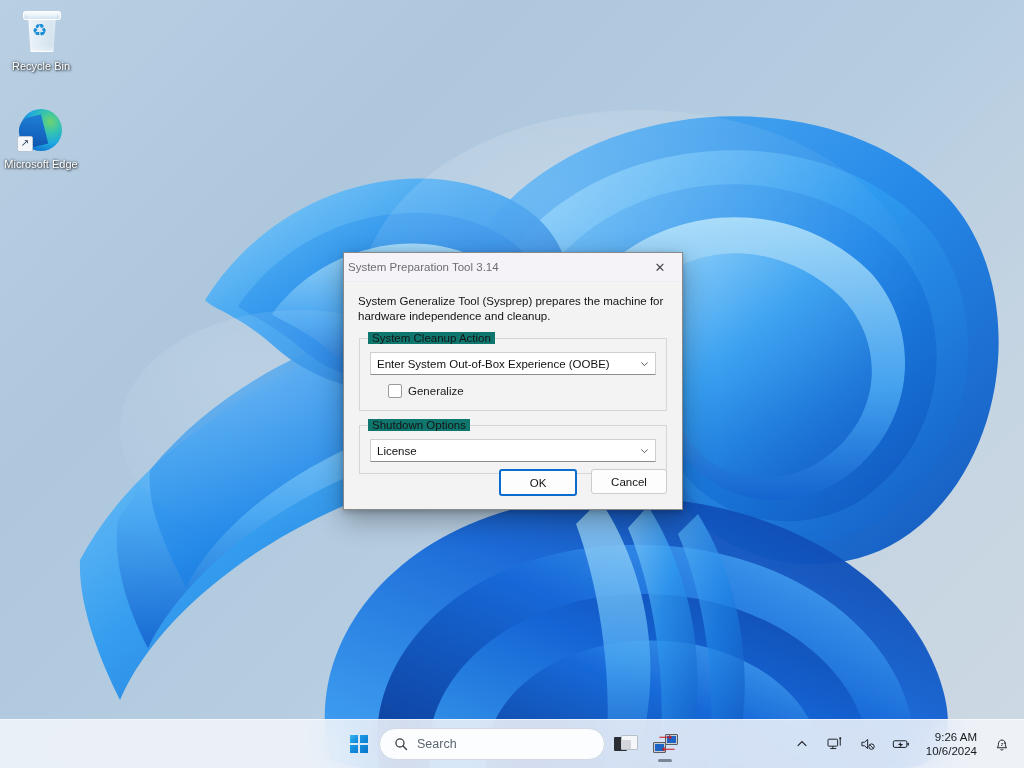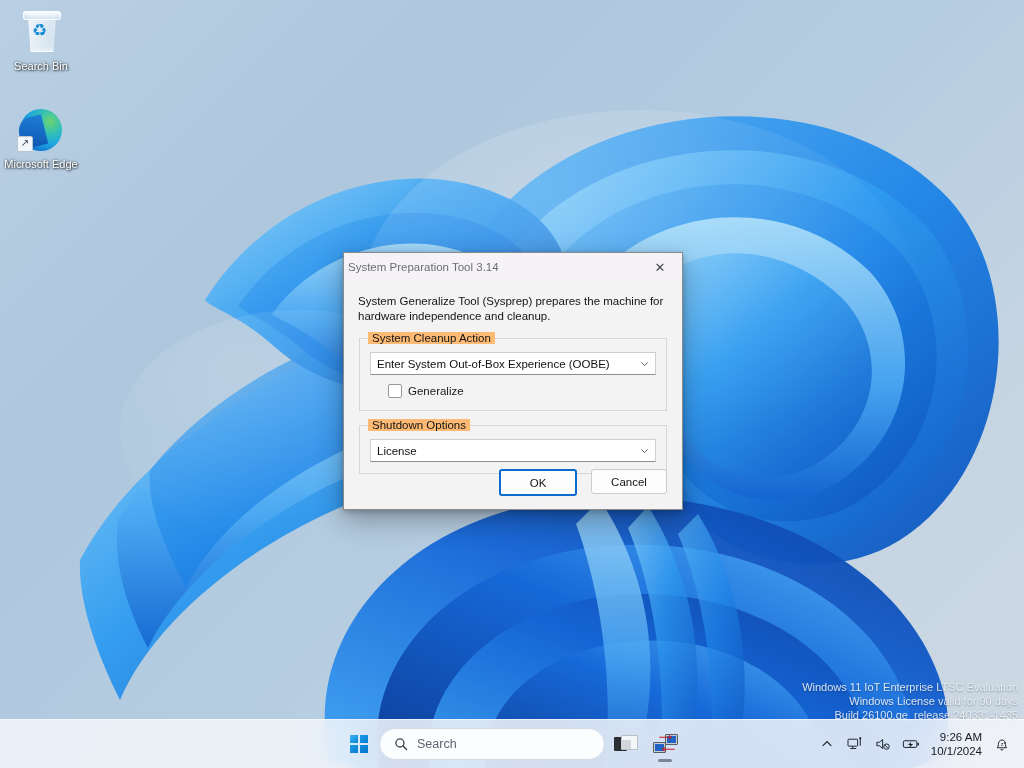--- a/index.html
+++ b/index.html
@@ -133,21 +133,21 @@
   .arr-1 { left:6px; top:0px; }
   .arr-2 { left:9px; top:12px; }
   .run-dot {
     position:absolute; left:50%; transform:translateX(-50%); bottom:2px;
     width:14px; height:3px; border-radius:2px; background:#7a8694;
   }
 
   
   #tray {
     position:absolute; right:8px; top:0; height:48px;
-    display:flex; align-items:center; 
+    display:flex; align-items:center; gap:5px;
     font-size:11.5px; color:#1b1f24;
   }
   .tray-ico {
     width:28px; height:30px; border-radius:5px;
     display:flex; align-items:center; justify-content:center; cursor:default;
   }
   #clock { text-align:right; line-height:14px; padding:0 6px; font-size:11.5px; color:#15191e; cursor:default; }
   #clock div { white-space:nowrap; }
 
   
@@ -171,21 +171,21 @@
   }
 
   #dlg-desc { padding:12px 14px 0 14px; line-height:15px; font-size:11.5px; color:#141414; }
 
   .groupbox {
     position:relative; margin:14px 15px 0 15px;
     border:1px solid #d6d6d6; background:transparent;
     padding:13px 10px 11px 10px;
   }
   .gb-legend {
-    position:absolute; top:-7px; left:8px; background:#fdba74;
+    position:absolute; top:-7px; left:8px; background:#0f766e;
     padding:0 4px; font-size:11.5px; color:#141414;
   }
 
   .combo {
     position:relative; height:21px; background:#ffffff;
     border:1px solid #cfcfcf; border-bottom-color:#8d8d8d;
     display:flex; align-items:center; padding:0 12px 0 6px;
     font-size:11.5px; color:#111; cursor:default;
     border-radius:1px;
   }
@@ -276,39 +276,34 @@
       <ellipse cx="300" cy="430" rx="180" ry="120" fill="url(#gSheen)" opacity=".25"></ellipse>
     </svg>
   </div>
 
   <div class="desk-icon" style="left:2px; top:8px;">
     <span class="glyph">
       <span class="rb-body"></span>
       <span class="rb-lid"></span>
       <span class="rb-sym">♻</span>
     </span>
-    <span>Search Bin</span>
+    <span>Recycle Bin</span>
   </div>
 
   <div class="desk-icon" style="left:2px; top:106px;">
     <span class="glyph">
       <span class="edge-ring"></span>
       <span class="edge-cut"></span>
       <span class="edge-inner"></span>
       <span class="shortcut-arrow">↗</span>
     </span>
     <span>Microsoft</span>
     <span>Edge</span>
   </div>
 
-  <div id="watermark">
-    <div>Windows 11 IoT Enterprise LTSC Evaluation</div>
-    <div>Windows License valid for 90 days</div>
-    <div>Build 26100.ge_release.240331-1435</div>
-  </div>
 
   <div id="dialog">
 
     <div id="dlg-titlebar">
       <div id="dlg-title">System Preparation Tool 3.14</div>
       <div id="dlg-close">✕</div>
     </div>
 
     <div id="dlg-desc">System Generalize Tool (Sysprep) prepares the machine for hardware independence and cleanup.</div>
 
@@ -412,21 +407,21 @@
       <div class="tray-ico">
         <svg width="18" height="14" viewBox="0 0 20 14">
           <rect x="1.5" y="3.4" width="15" height="7.4" rx="1.6" fill="none" stroke="#1b1f24" stroke-width="1.1"></rect>
           <rect x="17.2" y="5.6" width="1.6" height="3" rx=".6" fill="#1b1f24"></rect>
           <path d="M10.4 4.4 L6.6 8.2 H9.2 L7.8 11.4 L12.4 7.0 H9.6 Z" fill="#1b1f24"></path>
         </svg>
       </div>
 
       <div id="clock">
         <div>9:26 AM</div>
-        <div>10/1/2024</div>
+        <div>10/6/2024</div>
       </div>
 
       <div class="tray-ico">
         <svg width="16" height="15" viewBox="0 0 18 17">
           <path d="M3.6 12.2 C3.6 12.2 4.9 11.2 4.9 8.4 C4.9 5.4 6.5 3.4 8.9 3.4 C11.3 3.4 12.9 5.4 12.9 8.4 C12.9 11.2 14.2 12.2 14.2 12.2 Z" fill="none" stroke="#1b1f24" stroke-width="1.1" stroke-linejoin="round"></path>
           <path d="M7.4 14.2 C7.8 15.1 9.9 15.1 10.3 14.2" fill="none" stroke="#1b1f24" stroke-width="1.1" stroke-linecap="round"></path>
           <text x="7.6" y="10.2" font-size="6.2" font-family="Liberation Sans, sans-serif" fill="#1b1f24">z</text>
           <text x="11.0" y="7.4" font-size="4.6" font-family="Liberation Sans, sans-serif" fill="#1b1f24">z</text>
         </svg>
       </div>

